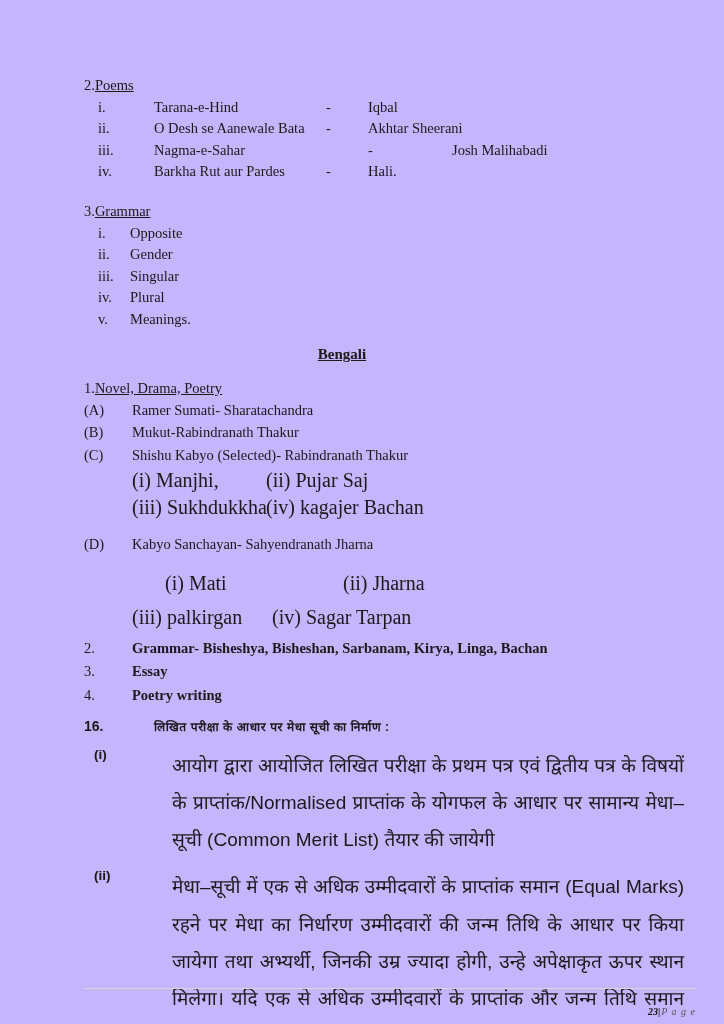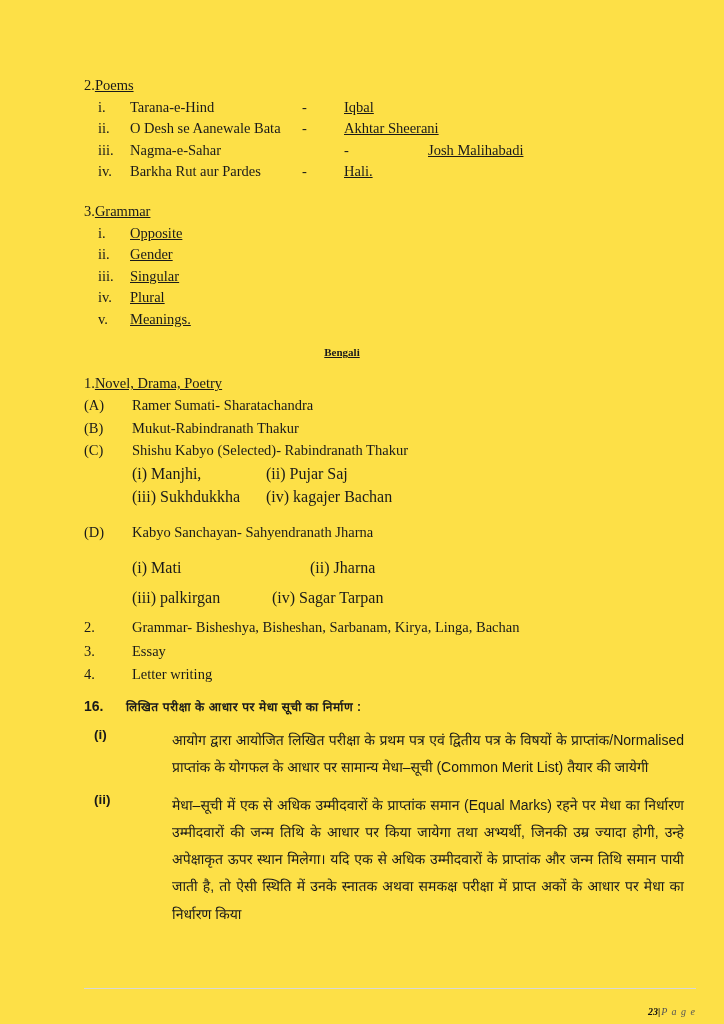--- a/index.html
+++ b/index.html
@@ -5,21 +5,21 @@
 <style>
   html, body {
     margin: 0;
     padding: 0;
     background: #ffffff;
   }
   .page {
     position: relative;
     width: 724px;
     height: 1024px;
-    background: #fde047;
+    background: #c4b5fd;
     overflow: hidden;
     font-family: "Liberation Serif", "DejaVu Serif", serif;
     color: #1a1a1a;
   }
   .content {
     position: absolute;
     left: 84px;
     top: 78px;
     width: 600px;
   }
@@ -46,35 +46,36 @@
   .rnum {
     width: 46px;
     flex: 0 0 46px;
     text-align: left;
     padding-left: 14px;
     box-sizing: border-box;
   }
   .rtitle {
     width: 172px;
     flex: 0 0 172px;
+    margin-left: 24px;
   }
   .rdash {
     width: 42px;
     flex: 0 0 42px;
   }
   .rdash.shift { padding-left: 42px; width: 84px; flex: 0 0 84px; }
-  .rauthor { flex: 1 1 auto; text-decoration: underline; }
+  .rauthor { flex: 1 1 auto; }
 
   .gap-sm { height: 13px; }
   .gap-md { height: 18px; }
 
   
   .lang-head {
     text-align: center;
-    font-size: 11px;
+    font-size: 15px;
     font-weight: bold;
     text-decoration: underline;
     margin: 0;
     padding-right: 84px;
     line-height: 1.1;
   }
 
   
   .alist { margin: 0; padding: 0; list-style: none; }
   .arow {
@@ -85,45 +86,46 @@
     white-space: nowrap;
   }
   .alet {
     width: 48px;
     flex: 0 0 48px;
   }
   .atext { flex: 1 1 auto; }
 
   .subrow {
     display: flex;
-    font-size: 16px;
+    font-size: 20px;
     line-height: 1.0;
     margin-bottom: 7px;
     padding-left: 48px;
     white-space: nowrap;
   }
   .subrow .sa { width: 134px; flex: 0 0 134px; }
   .subrow .sb { flex: 1 1 auto; }
-  .subrow.wide .sa { width: 178px; flex: 0 0 178px; }
+  .subrow.wide .sa { width: 178px; flex: 0 0 178px; margin-left: 33px; }
   .subrow.wide2 .sa { width: 140px; flex: 0 0 140px; }
   .subrow.spaced { margin-bottom: 14px; }
 
   .nrow {
     display: flex;
     font-size: 14.5px;
     line-height: 1.0;
     margin-bottom: 9px;
     white-space: nowrap;
   }
   .nnum { width: 48px; flex: 0 0 48px; }
-  .ntext { flex: 1 1 auto; }
+  .ntext { flex: 1 1 auto; font-weight: bold; }
   .q-head {
     display: flex;
     margin-top: 16px;
     margin-bottom: 12px;
+    gap: 28px;
   }
   .q-num {
     width: 42px;
     flex: 0 0 42px;
     font-weight: bold;
     font-size: 14px;
     font-family: "Liberation Sans", "DejaVu Sans", sans-serif;
   }
   .q-title {
     font-weight: bold;
@@ -139,21 +141,21 @@
     width: 88px;
     flex: 0 0 88px;
     font-weight: bold;
     font-size: 13.5px;
     padding-left: 10px;
     box-sizing: border-box;
     font-family: "Liberation Sans", "DejaVu Sans", sans-serif;
   }
   .para-body {
     flex: 1 1 auto;
-    font-size: 14px;
+    font-size: 19px;
     line-height: 1.95;
     text-align: justify;
     font-family: "Liberation Sans", "DejaVu Sans", sans-serif;
   }
 
   
   .footer-rule {
     position: absolute;
     left: 84px;
     right: 28px;
@@ -295,21 +297,21 @@
     <div class="nrow">
       <span class="nnum">2.</span>
       <span class="ntext">Grammar- Bisheshya, Bisheshan, Sarbanam, Kirya, Linga, Bachan</span>
     </div>
     <div class="nrow">
       <span class="nnum">3.</span>
       <span class="ntext">Essay</span>
     </div>
     <div class="nrow">
       <span class="nnum">4.</span>
-      <span class="ntext">Letter writing</span>
+      <span class="ntext">Poetry writing</span>
     </div>
 
     <div class="q-head">
       <span class="q-num">16.</span>
       <span class="q-title">लिखित परीक्षा के आधार पर मेधा सूची का निर्माण :</span>
     </div>
 
     <div class="para">
       <span class="para-num">(i)</span>
       <span class="para-body">आयोग द्वारा आयोजित लिखित परीक्षा के प्रथम पत्र एवं द्वितीय पत्र के विषयों के प्राप्तांक/Normalised प्राप्तांक के योगफल के आधार पर सामान्य मेधा–सूची (Common Merit List) तैयार की जायेगी</span>

